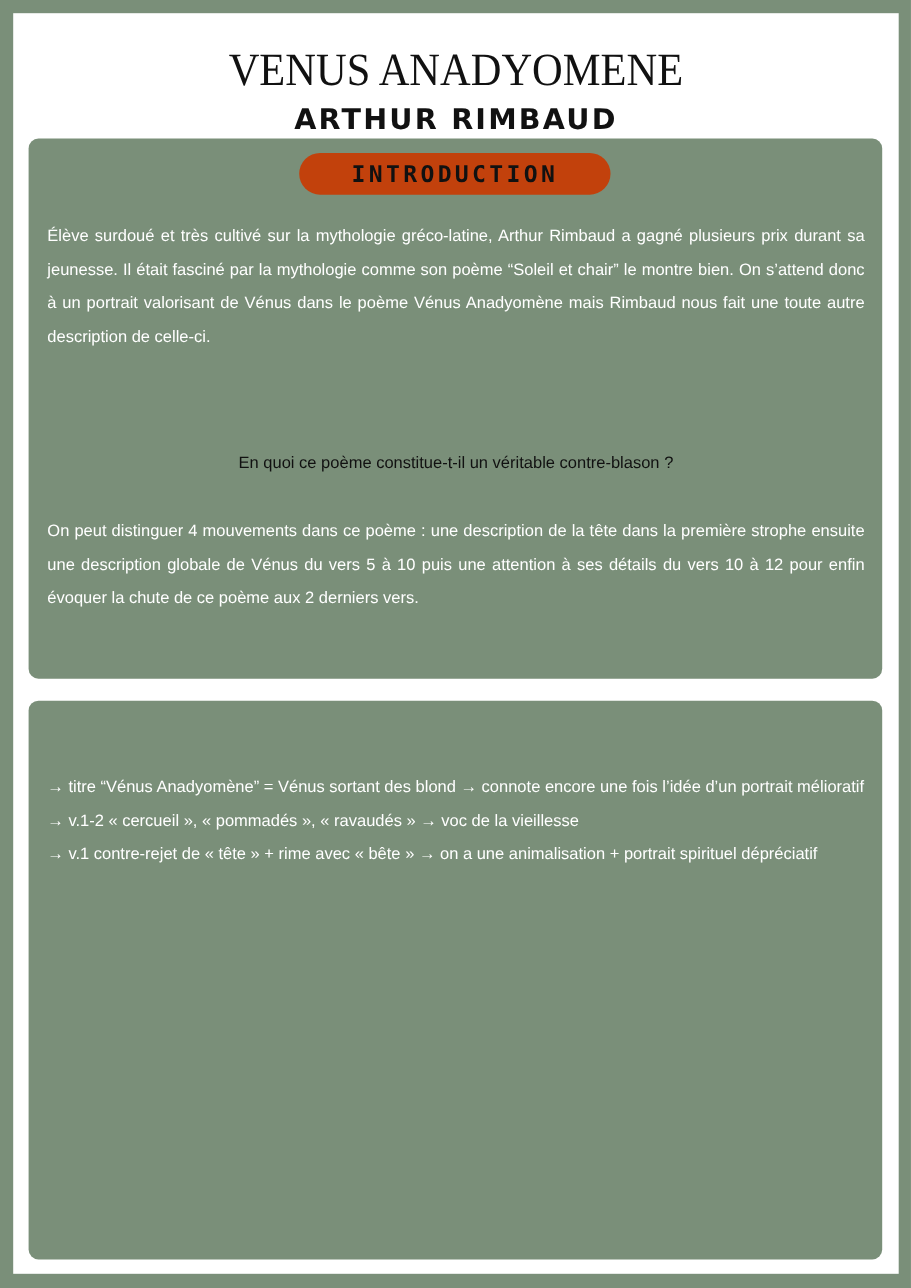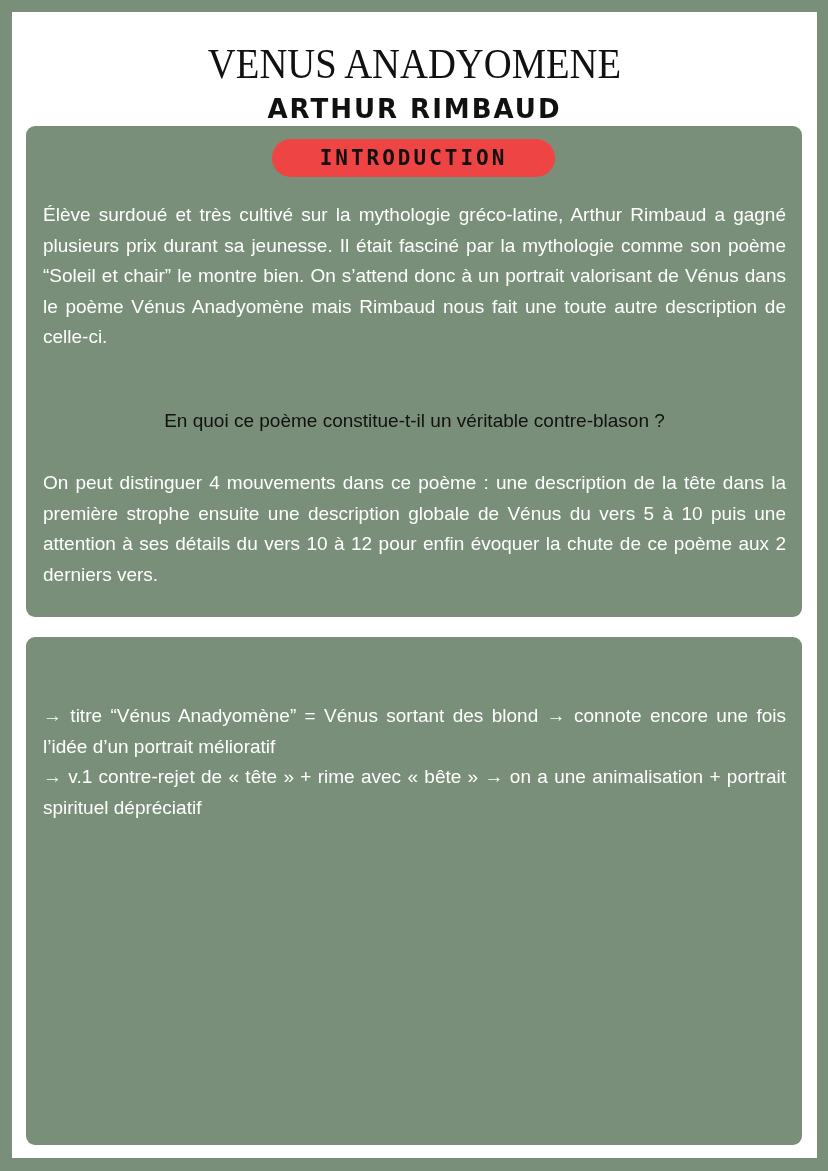--- a/index.html
+++ b/index.html
@@ -20,30 +20,30 @@
     font-family: "DejaVu Sans", sans-serif; font-weight: bold;
     font-size: 26px; letter-spacing: 2px; color: #111;
   }
   .card {
     position: absolute; left: 14px; width: 776px;
     background: #7a8f79; border-radius: 9px;
   }
   .card.intro { top: 114px; height: 491px; }
   .card.tete { top: 625px; height: 508px; }
   .pill {
-    position: absolute; background: #ef4444; border-radius: 22px;
+    position: absolute; background: #c2410c; border-radius: 22px;
     text-align: center; color: #111;
     font-family: "DejaVu Sans Mono", monospace; font-weight: bold;
     letter-spacing: 3px;
   }
   .intro .pill { left: 246px; top: 13px; width: 283px; height: 38px; line-height: 38px; font-size: 21px; }
   .tete .pill { left: 155px; top: 22px; width: 470px; height: 38px; line-height: 38px; font-size: 21px; }
   .text {
     position: absolute; left: 17px; width: 743px;
-    color: #ffffff; font-size: 19px; line-height: 30.5px;
+    color: #ffffff; font-size: 15px; line-height: 30.5px;
     text-align: justify;
   }
   .intro .p1 { top: 74px; }
   .intro .q  { top: 280px; color: #111; text-align: center; }
   .intro .p2 { top: 342px; }
   .tete .lines { top: 64px; }
   .tete .lines div { text-align: justify; text-align-last: left; }
 </style>
 </head>
 <body>
@@ -55,16 +55,17 @@
   <section class="card intro">
     <div class="pill">INTRODUCTION</div>
     <p class="text p1">Élève surdoué et très cultivé sur la mythologie gréco-latine, Arthur Rimbaud a gagné plusieurs prix durant sa jeunesse. Il était fasciné par la mythologie comme son poème “Soleil et chair” le montre bien. On s’attend donc à un portrait valorisant de Vénus dans le poème Vénus Anadyomène mais Rimbaud nous fait une toute autre description de celle-ci.</p>
     <p class="text q">En quoi ce poème constitue-t-il un véritable contre-blason ?</p>
     <p class="text p2">On peut distinguer 4 mouvements dans ce poème : une description de la tête dans la première strophe ensuite une description globale de Vénus du vers 5 à 10 puis une attention à ses détails du vers 10 à 12 pour enfin évoquer la chute de ce poème aux 2 derniers vers.</p>
   </section>
 
   <section class="card tete">
     <div class="text lines">
       <div>→ titre “Vénus Anadyomène” = Vénus sortant des blond → connote encore une fois l’idée d’un portrait mélioratif</div>
+      <div>→ v.1-2 « cercueil », « pommadés », « ravaudés » → voc de la vieillesse</div>
       <div>→ v.1 contre-rejet de « tête » + rime avec « bête » → on a une animalisation + portrait spirituel dépréciatif</div>
     </div>
   </section>
 </div>
 
 </body></html>

